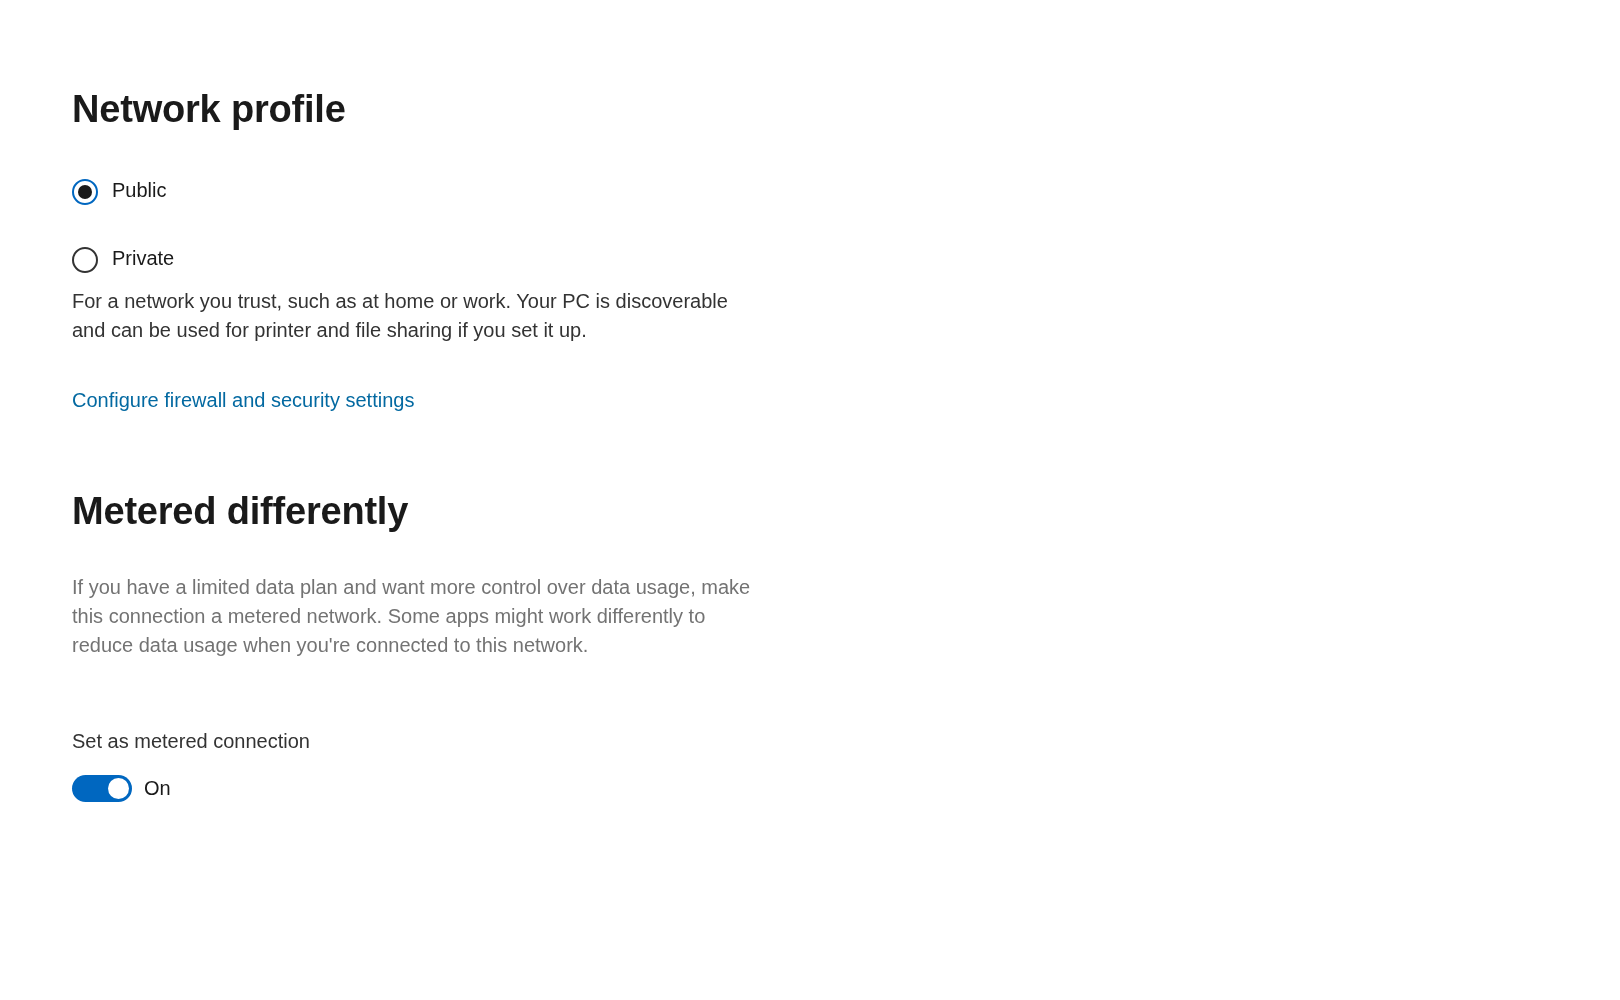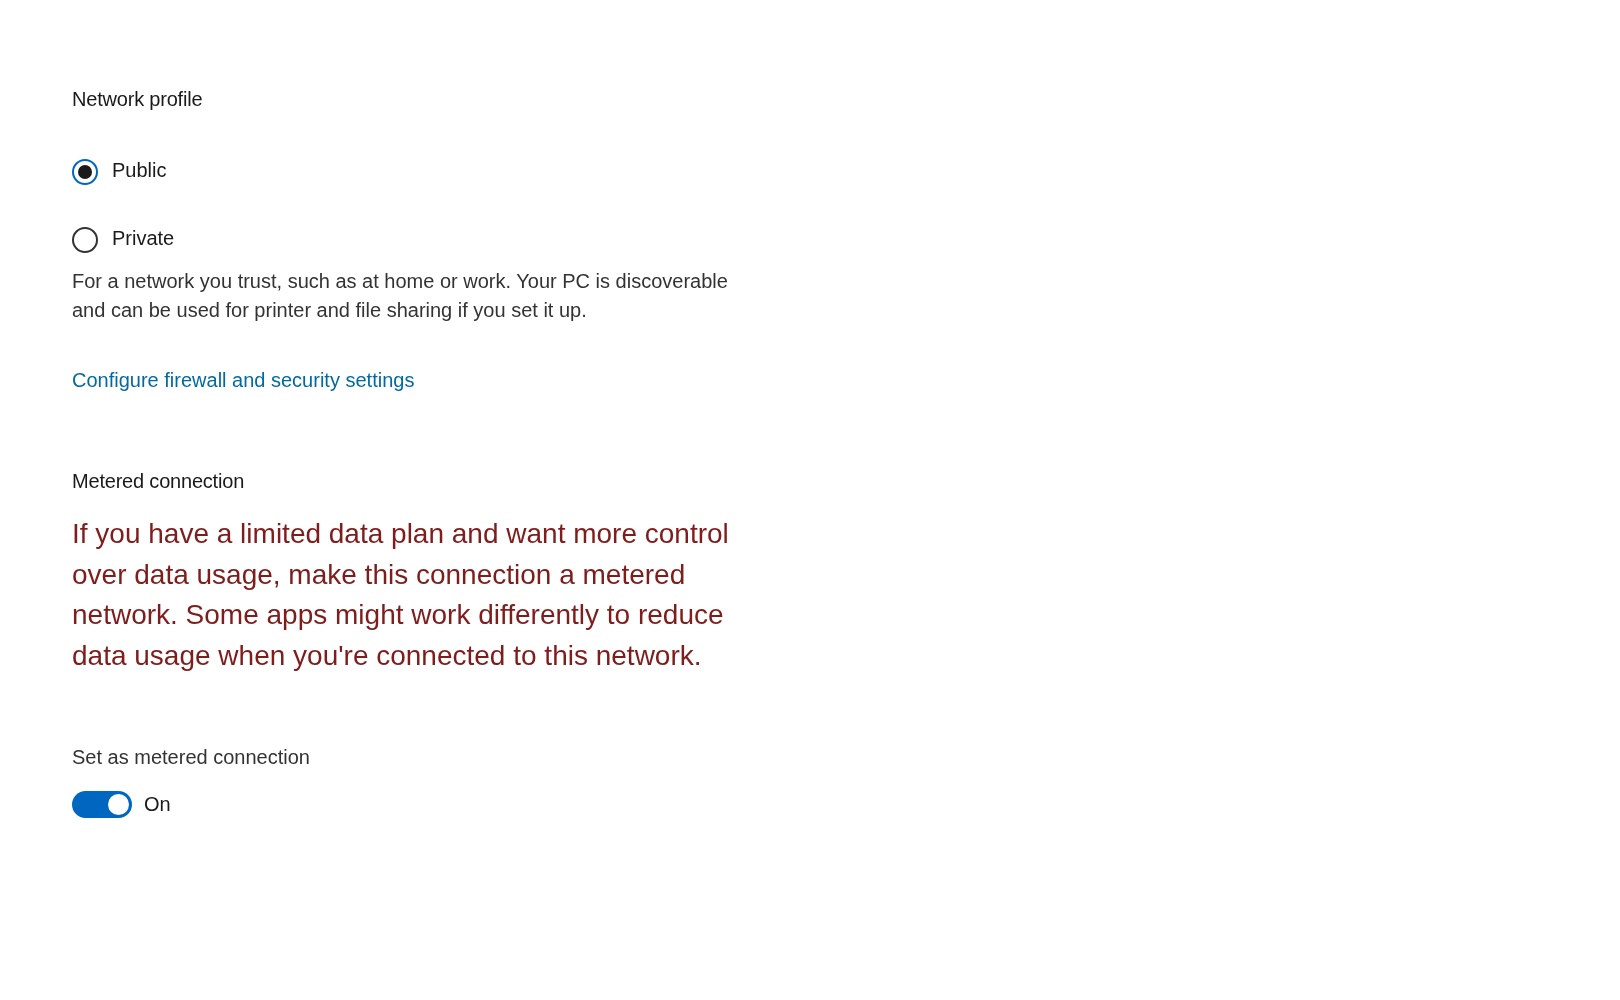--- a/index.html
+++ b/index.html
@@ -11,22 +11,22 @@
     body {
       font-family: "Segoe UI", -apple-system, BlinkMacSystemFont, sans-serif;
       background: #ffffff;
       color: #1a1a1a;
       padding: 88px 72px;
       width: 1620px;
       height: 1000px;
     }
     
     .section-heading {
-      font-size: 20px;
-      font-weight: 400;
+      font-size: 38px;
+      font-weight: 700;
       color: #1a1a1a;
       letter-spacing: -0.2px;
     }
     
     .radio-group {
       margin-top: 48px;
     }
     
     .radio-option {
       margin-bottom: 42px;
@@ -80,24 +80,24 @@
       cursor: pointer;
       display: inline-block;
       margin-top: 2px;
     }
     
     .metered-section {
       margin-top: 78px;
     }
     
     .metered-desc {
-      font-size: 28px;
-      color: #7f1d1d;
+      font-size: 20px;
+      color: #737373;
       line-height: 1.45;
-      margin-top: 21px;
+      margin-top: 40px;
       max-width: 690px;
     }
     
     .toggle-label {
       font-size: 20px;
       color: #333;
       margin-top: 70px;
     }
     
     .toggle-row {
@@ -155,21 +155,21 @@
       </div>
       <p class="radio-description">For a network you trust, such as at home or work. Your PC is discoverable and can be used for printer and file sharing if you set it up.</p>
     </div>
 
   </div>
   
   <a class="link">Configure firewall and security settings</a>
 </div>
 
 <div class="metered-section">
-  <h2 class="section-heading">Metered connection</h2>
+  <h2 class="section-heading">Metered differently</h2>
 
   <p class="metered-desc">If you have a limited data plan and want more control over data usage, make this connection a metered network. Some apps might work differently to reduce data usage when you're connected to this network.</p>
 
   <p class="toggle-label">Set as metered connection</p>
 
   <div class="toggle-row">
     <div class="toggle-switch">
       <div class="toggle-knob"></div>
     </div>
     <span class="toggle-state">On</span>

